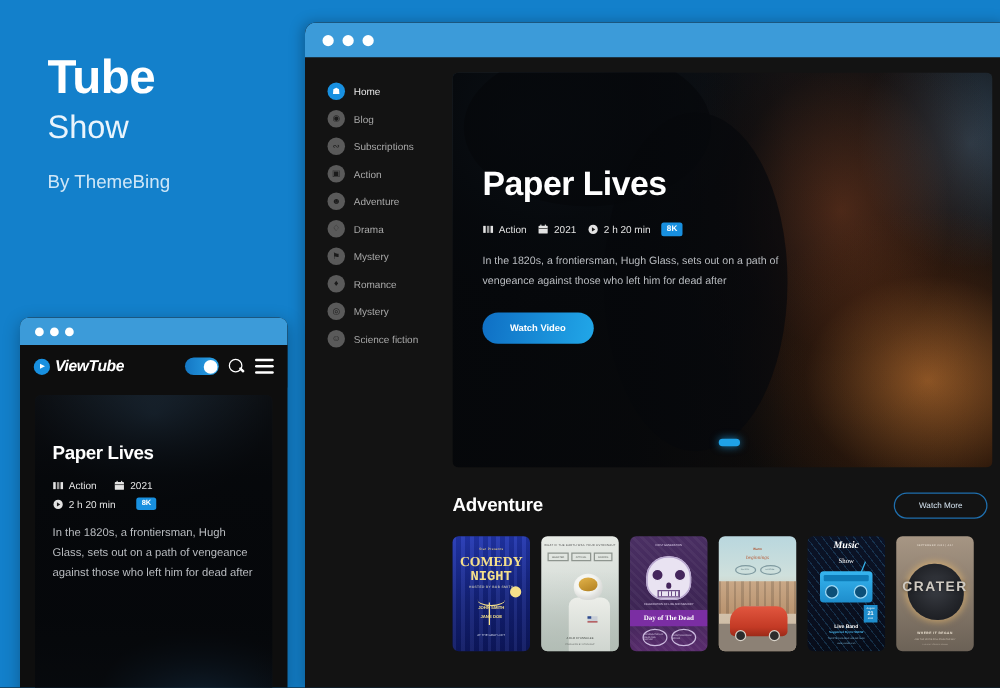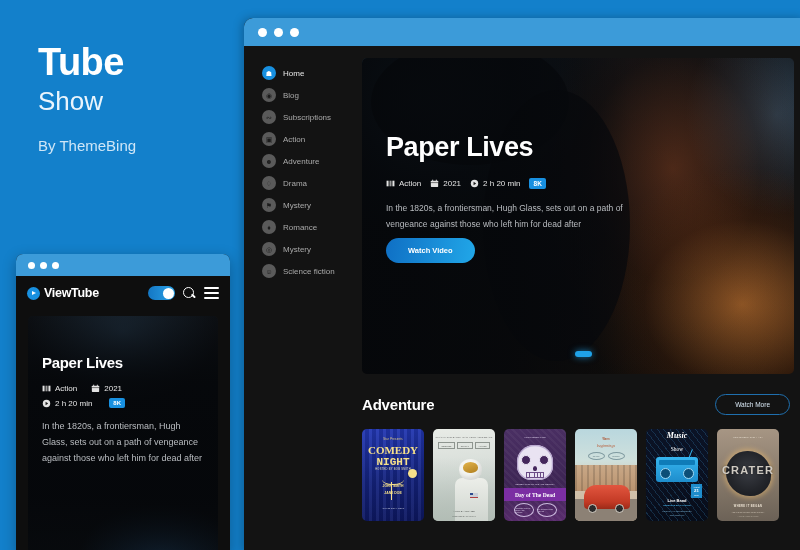--- a/index.html
+++ b/index.html
@@ -94,21 +94,21 @@
   .meta-txt { font-size: 8px; color: #e3e3e3; white-space: nowrap; }
   .badge-8k {
     background: #1890e0; color: #fff; font-size: 6.5px; font-weight: 700;
     padding: 2px 4px; border-radius: 2px; letter-spacing: .2px;
   }
   .hero-desc {
     margin-top: 12px; font-size: 8.5px; color: #b9bcc0;
     line-height: 1.85; max-width: 245px;
   }
   .btn-watch {
-    margin-top: 6px; display: inline-block;
+    margin-top: 18px; display: inline-block;
     background: linear-gradient(100deg, #0f6fc4 0%, #21a7e8 100%);
     color: #ffffff; font-size: 7.5px; font-weight: 600;
     padding: 8px 22px; border-radius: 14px; border: none; cursor: pointer; text-align: center;
   }
   .slider-pill {
     position: absolute; left: 213px; bottom: 17px;
     width: 17px; height: 6px; border-radius: 3px;
     background: #1fa2e8; box-shadow: 0 0 7px rgba(31,162,232,.75);
   }
 
@@ -297,21 +297,21 @@
   }
   .m-bar {
     height: 22px; background: #3c9bd9; display: flex; align-items: center;
     gap: 5px; padding-left: 12px;
   }
   .m-dot { width: 7px; height: 7px; border-radius: 50%; background: #fff; }
   .m-head {
     height: 34px; display: flex; align-items: center;
     padding: 0 11px; gap: 8px; background: #0e0e0e;
   }
-  .m-logo { display: flex; align-items: center; gap: 4px; flex: 1; }
+  .m-logo { display: flex; align-items: center; gap: 4px; flex: 1; font-style: italic; }
   .m-play {
     width: 13px; height: 13px; border-radius: 50%; background: #1890e0;
     display: flex; align-items: center; justify-content: center;
   }
   .m-play::after {
     content: ""; border-left: 4px solid #fff;
     border-top: 2.6px solid transparent; border-bottom: 2.6px solid transparent;
     margin-left: 1.5px;
   }
   .m-brand { font-size: 12.5px; font-weight: 700; color: #fff; letter-spacing: -.3px; }

